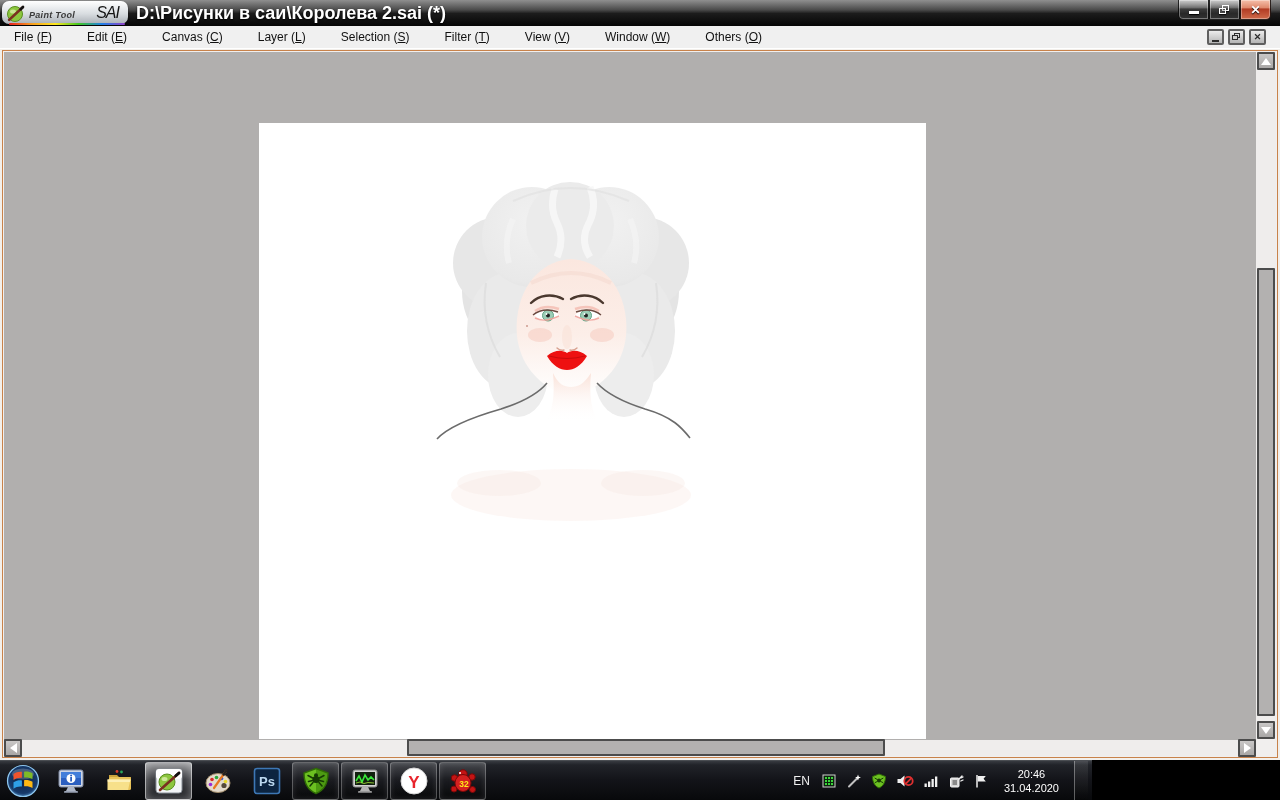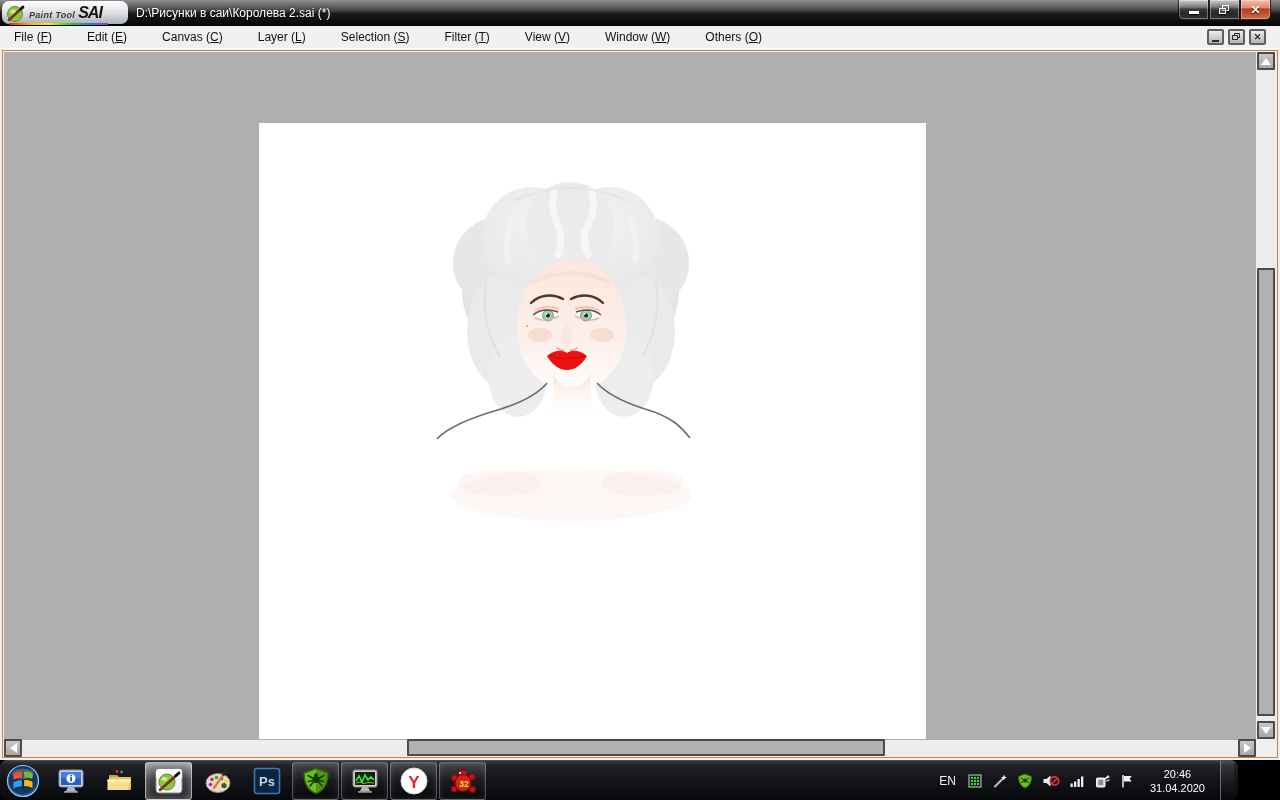--- a/index.html
+++ b/index.html
@@ -9,24 +9,24 @@
 
   
   #titlebar{position:absolute;left:0;top:0;width:1280px;height:26px;
     background:linear-gradient(180deg,#8f8f8f 0%,#4a4a4a 38%,#1c1c1c 52%,#050505 100%);
     display:flex;align-items:center;}
   #logo{position:absolute;left:2px;top:1px;width:126px;height:23px;border-radius:7px;
     background:linear-gradient(180deg,#ffffff,#d9dde1 55%,#aab0b6);
     box-shadow:0 1px 2px rgba(0,0,0,.6);display:flex;align-items:center;padding:0 4px;}
   #logo .brand-text{display:flex;align-items:baseline;margin-left:3px;position:relative;}
   .brand-paint{font-style:italic;font-weight:bold;font-size:9px;color:#3a3a3a;letter-spacing:.3px;}
-  .brand-sai{font-style:italic;font-weight:700;font-size:16px;color:#141414;margin-left:3px;letter-spacing:-1px;text-align:center;}
+  .brand-sai{font-style:italic;font-weight:400;font-size:16px;color:#141414;margin-left:21px;letter-spacing:-1px;text-align:center;}
   .brand-underline{position:absolute;left:-20px;right:-6px;bottom:-3px;height:2px;border-radius:2px;
     background:linear-gradient(90deg,#e82020,#f8a020,#ffe820,#40c820,#2080e8,#9040c8);}
-  #window-title{margin-left:136px;color:#fff;font-size:12px;font-weight:normal;
+  #window-title{margin-left:136px;color:#fff;font-size:18px;font-weight:bold;
     text-shadow:0 1px 2px #000;white-space:nowrap;}
   #win-controls{position:absolute;right:9px;top:0;display:flex;height:20px;}
   .win-btn{width:31px;height:20px;border:1px solid rgba(10,10,10,.85);border-top:none;
     background:linear-gradient(180deg,rgba(255,255,255,.55),rgba(200,200,200,.2) 40%,rgba(30,30,30,.45) 48%,rgba(110,110,110,.35));
     box-shadow:inset 0 0 0 1px rgba(255,255,255,.35);display:flex;align-items:center;justify-content:center;
     color:#fff;cursor:default;}
   .win-btn.min{border-radius:0 0 0 5px;}
   .win-btn.close{border-radius:0 0 5px 0;
     background:linear-gradient(180deg,#f6c0ab,#e08a6e 40%,#b23c24 48%,#cf6a4a);}
   .glyph-minimize{width:10px;height:3px;background:#fff;box-shadow:0 1px 1px #000;margin-top:6px;}
@@ -68,23 +68,23 @@
   .tri.left{border-top:5px solid transparent;border-bottom:5px solid transparent;border-right:7px solid #fff;}
   .tri.right{border-top:5px solid transparent;border-bottom:5px solid transparent;border-left:7px solid #fff;}
   #vscroll .scroll-btn.up-btn{left:1px;top:0;}
   #vscroll .scroll-btn.down-btn{left:1px;bottom:0;}
   #vthumb{position:absolute;left:1px;top:216px;width:18px;height:448px;background:#b3b1b0;border:2px solid #4c4c4c;border-radius:1px;}
   #hscroll .scroll-btn.left-btn{left:0;top:-1px;width:18px;height:18px;}
   #hscroll .scroll-btn.right-btn{right:0;top:-1px;width:18px;height:18px;}
   #hthumb{position:absolute;left:403px;top:-1px;width:478px;height:17px;background:#b3b1b0;border:2px solid #4c4c4c;border-radius:1px;}
 
   
-  #taskbar{position:absolute;left:0;top:760px;width:1238px;height:40px;
+  #taskbar{position:absolute;left:0;top:760px;width:1092px;height:40px;
     background:linear-gradient(180deg,#383b41 0%,#212329 10%,#131419 48%,#08090b 100%);
-    border-top:1px solid #4a4d52;display:flex;align-items:center;border-radius:8px;}
+    border-top:1px solid #4a4d52;display:flex;align-items:center;}
   #start-button{width:46px;height:40px;display:flex;align-items:center;justify-content:center;}
   .app-btn{width:47px;height:38px;margin:0 1px;display:flex;align-items:center;justify-content:center;border-radius:3px;
     border:1px solid transparent;}
   .app-btn.open{background:linear-gradient(180deg,rgba(255,255,255,.16),rgba(255,255,255,.04) 45%,rgba(0,0,0,.18));
     border:1px solid rgba(255,255,255,.30);box-shadow:inset 0 0 6px rgba(255,255,255,.12);}
   .app-btn.active{background:linear-gradient(180deg,rgba(255,255,255,.50),rgba(255,255,255,.18) 45%,rgba(80,80,90,.28));
     border:1px solid rgba(255,255,255,.6);box-shadow:inset 0 0 10px rgba(255,255,255,.4);}
   #tray{margin-left:auto;display:flex;align-items:center;gap:9px;padding-right:4px;color:#fff;}
   #tray-language{font-size:12px;color:#f0f0f0;padding:0 2px;}
   .tray-icon{display:flex;align-items:center;justify-content:center;}

